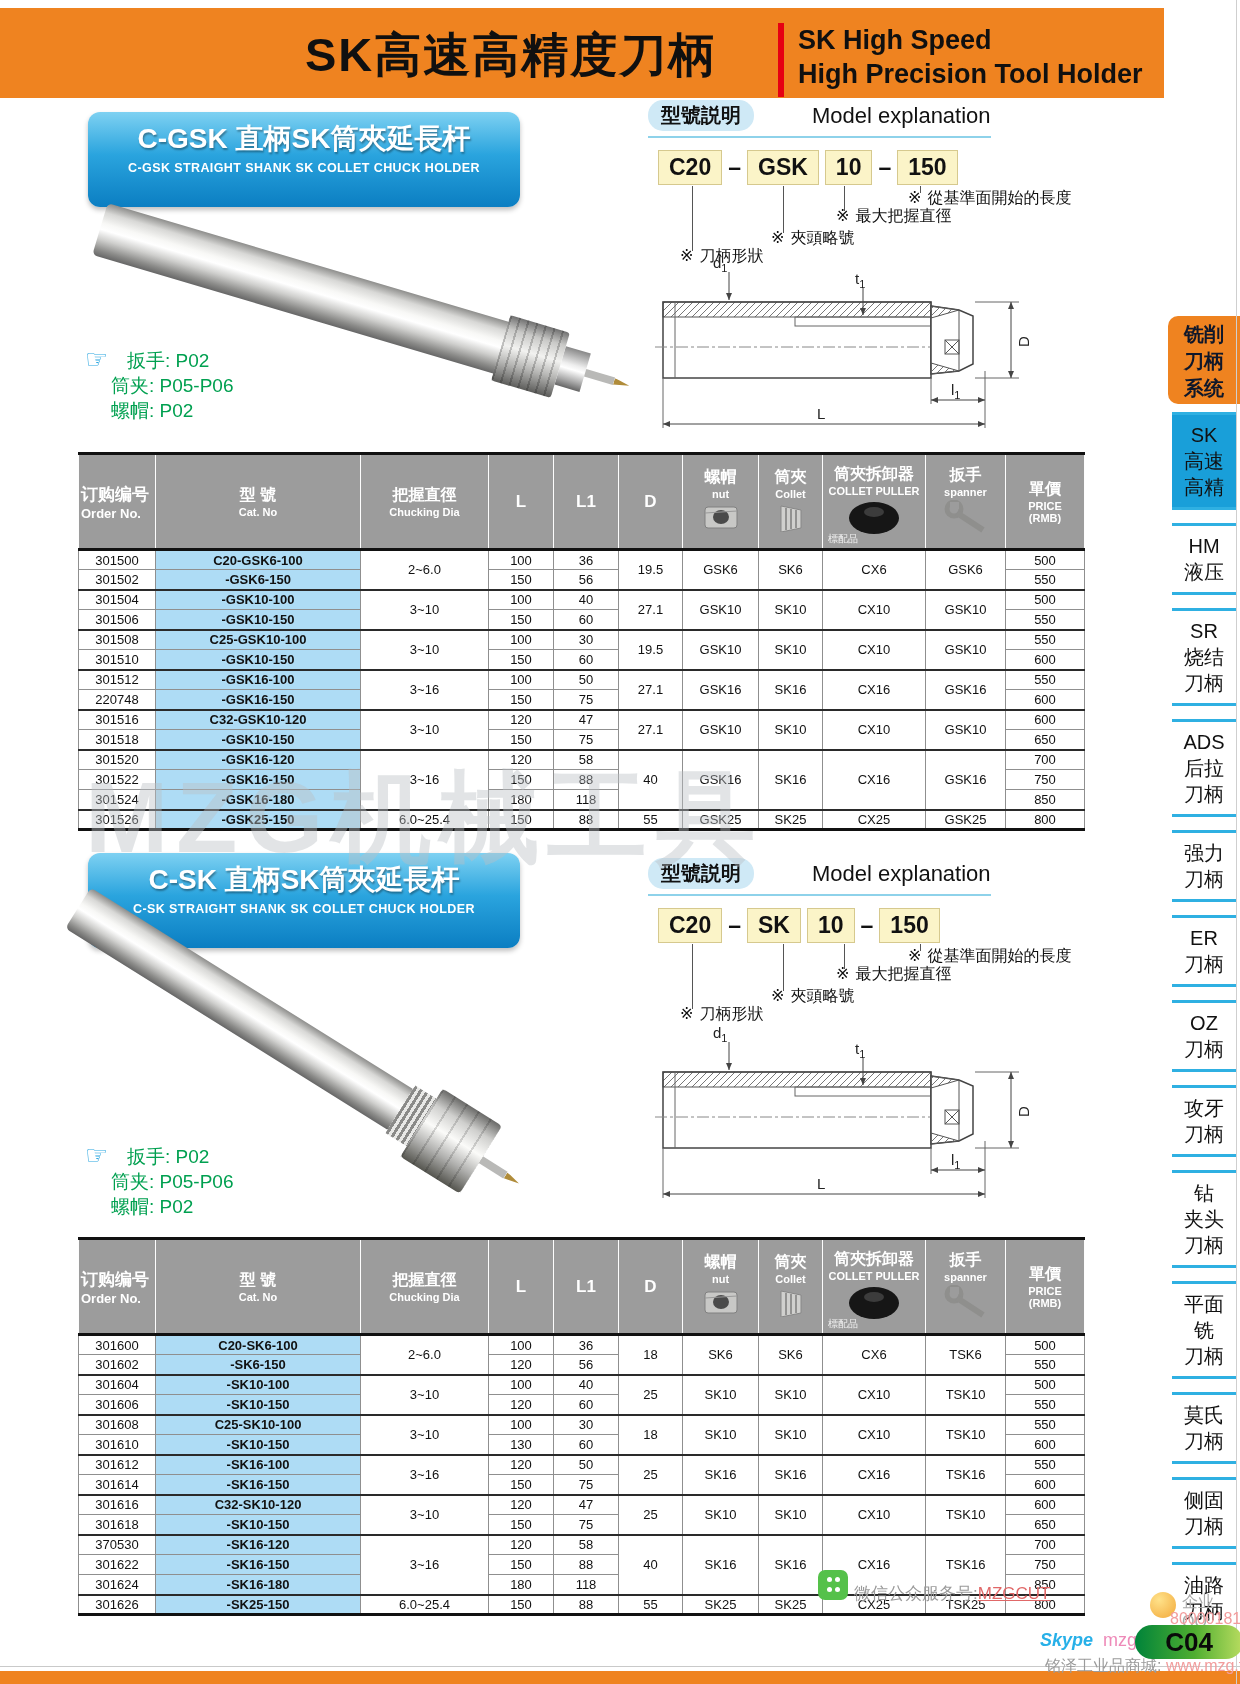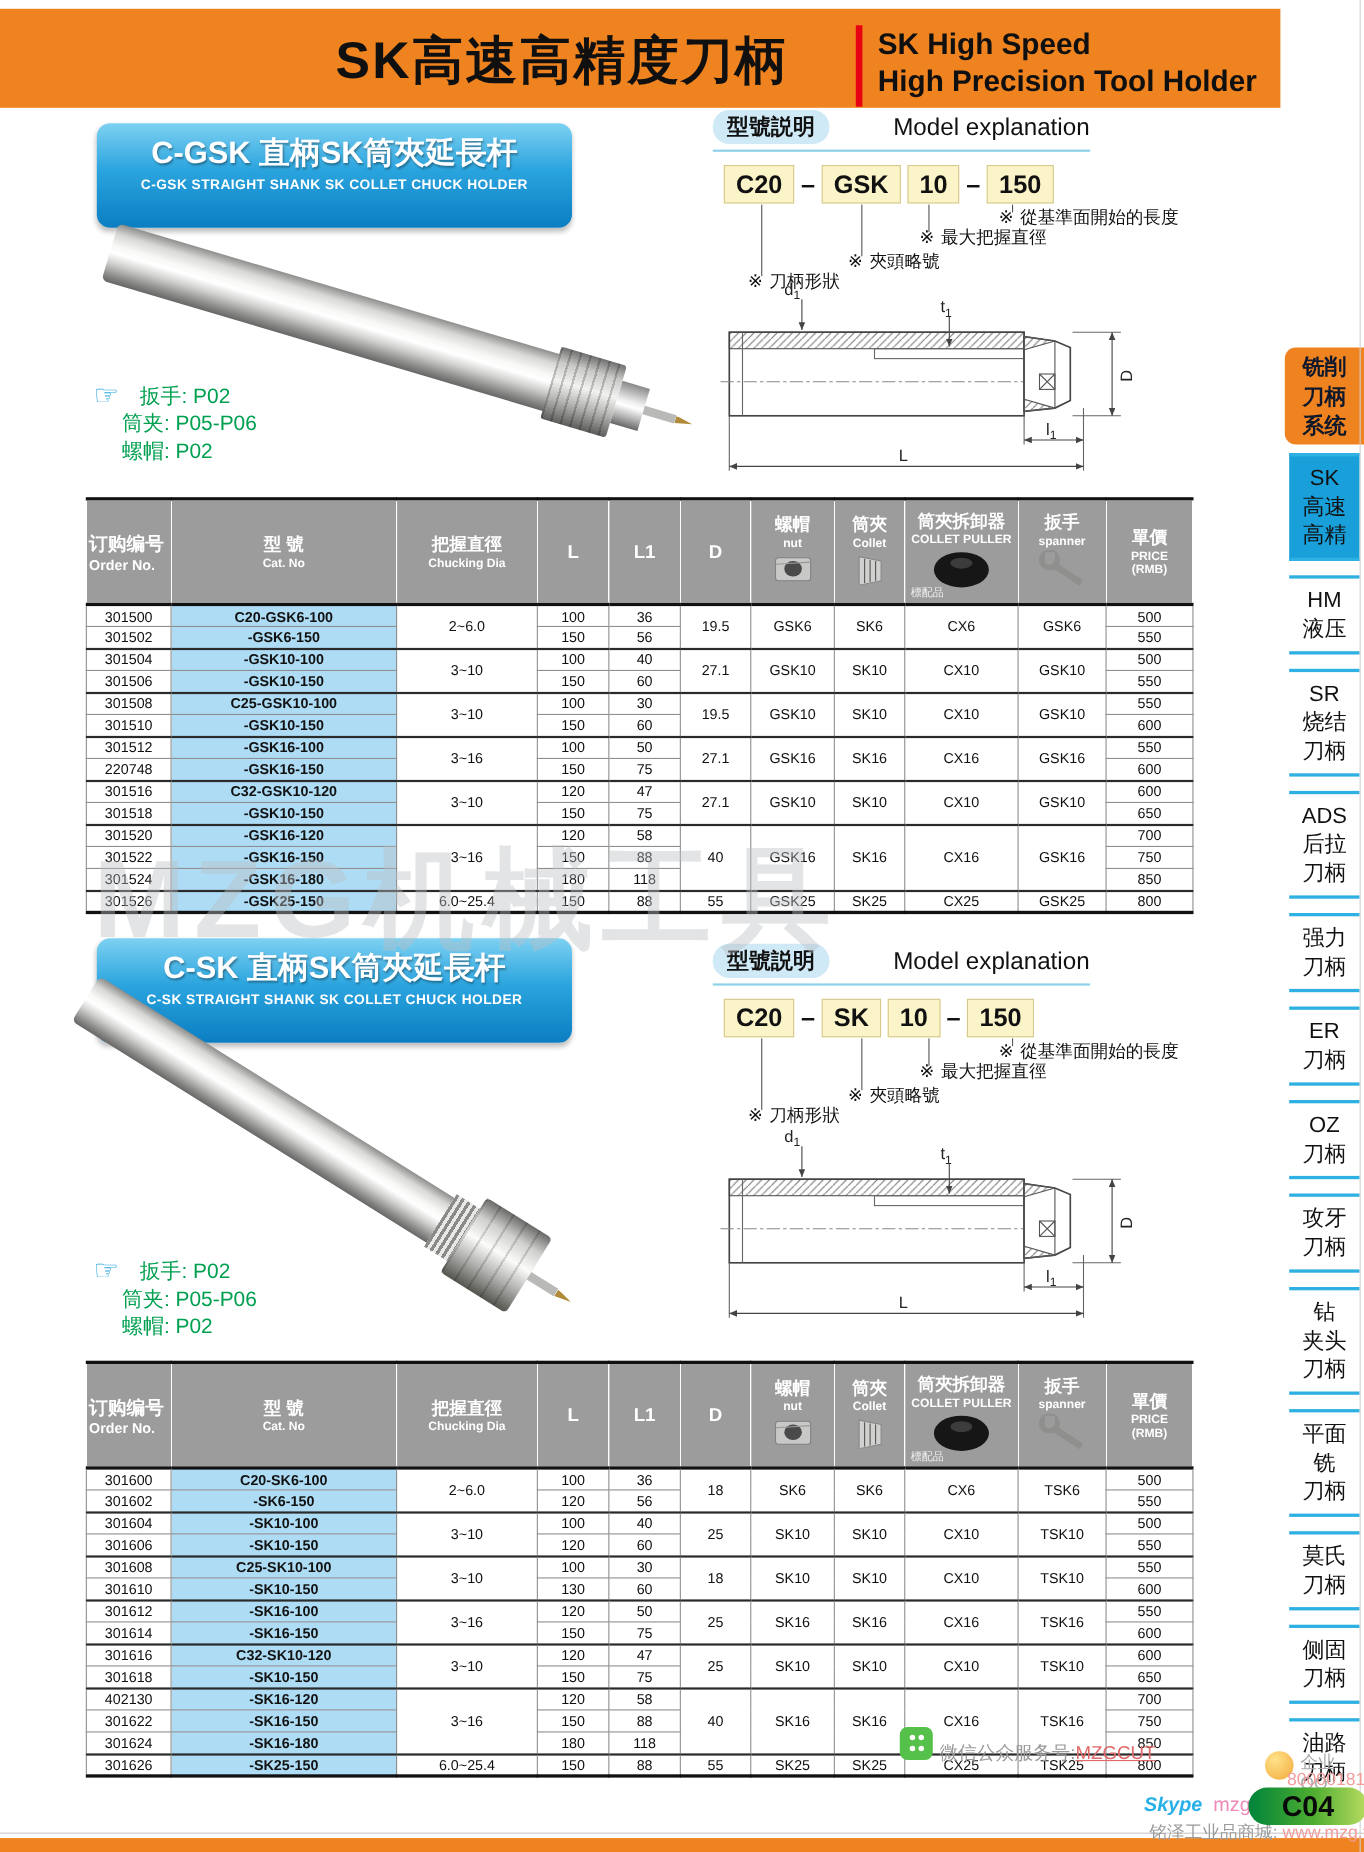--- a/index.html
+++ b/index.html
@@ -673,21 +673,21 @@
           <td class="cell-price">600</td>
         </tr>
         <tr>
           <td class="cell-order">301618</td>
           <td class="cell-cat">-SK10-150</td>
           <td class="cell-num">150</td>
           <td class="cell-num">75</td>
           <td class="cell-price">650</td>
         </tr>
         <tr class="gs">
-          <td class="cell-order">402130</td>
+          <td class="cell-order">370530</td>
           <td class="cell-cat">-SK16-120</td>
           <td class="cell-num" rowspan="3">3~16</td>
           <td class="cell-num">120</td>
           <td class="cell-num">58</td>
           <td class="cell-num" rowspan="3">40</td>
           <td class="cell-acc" rowspan="3">SK16</td>
           <td class="cell-acc" rowspan="3">SK16</td>
           <td class="cell-acc" rowspan="3">CX16</td>
           <td class="cell-acc" rowspan="3">TSK16</td>
           <td class="cell-price">700</td>

